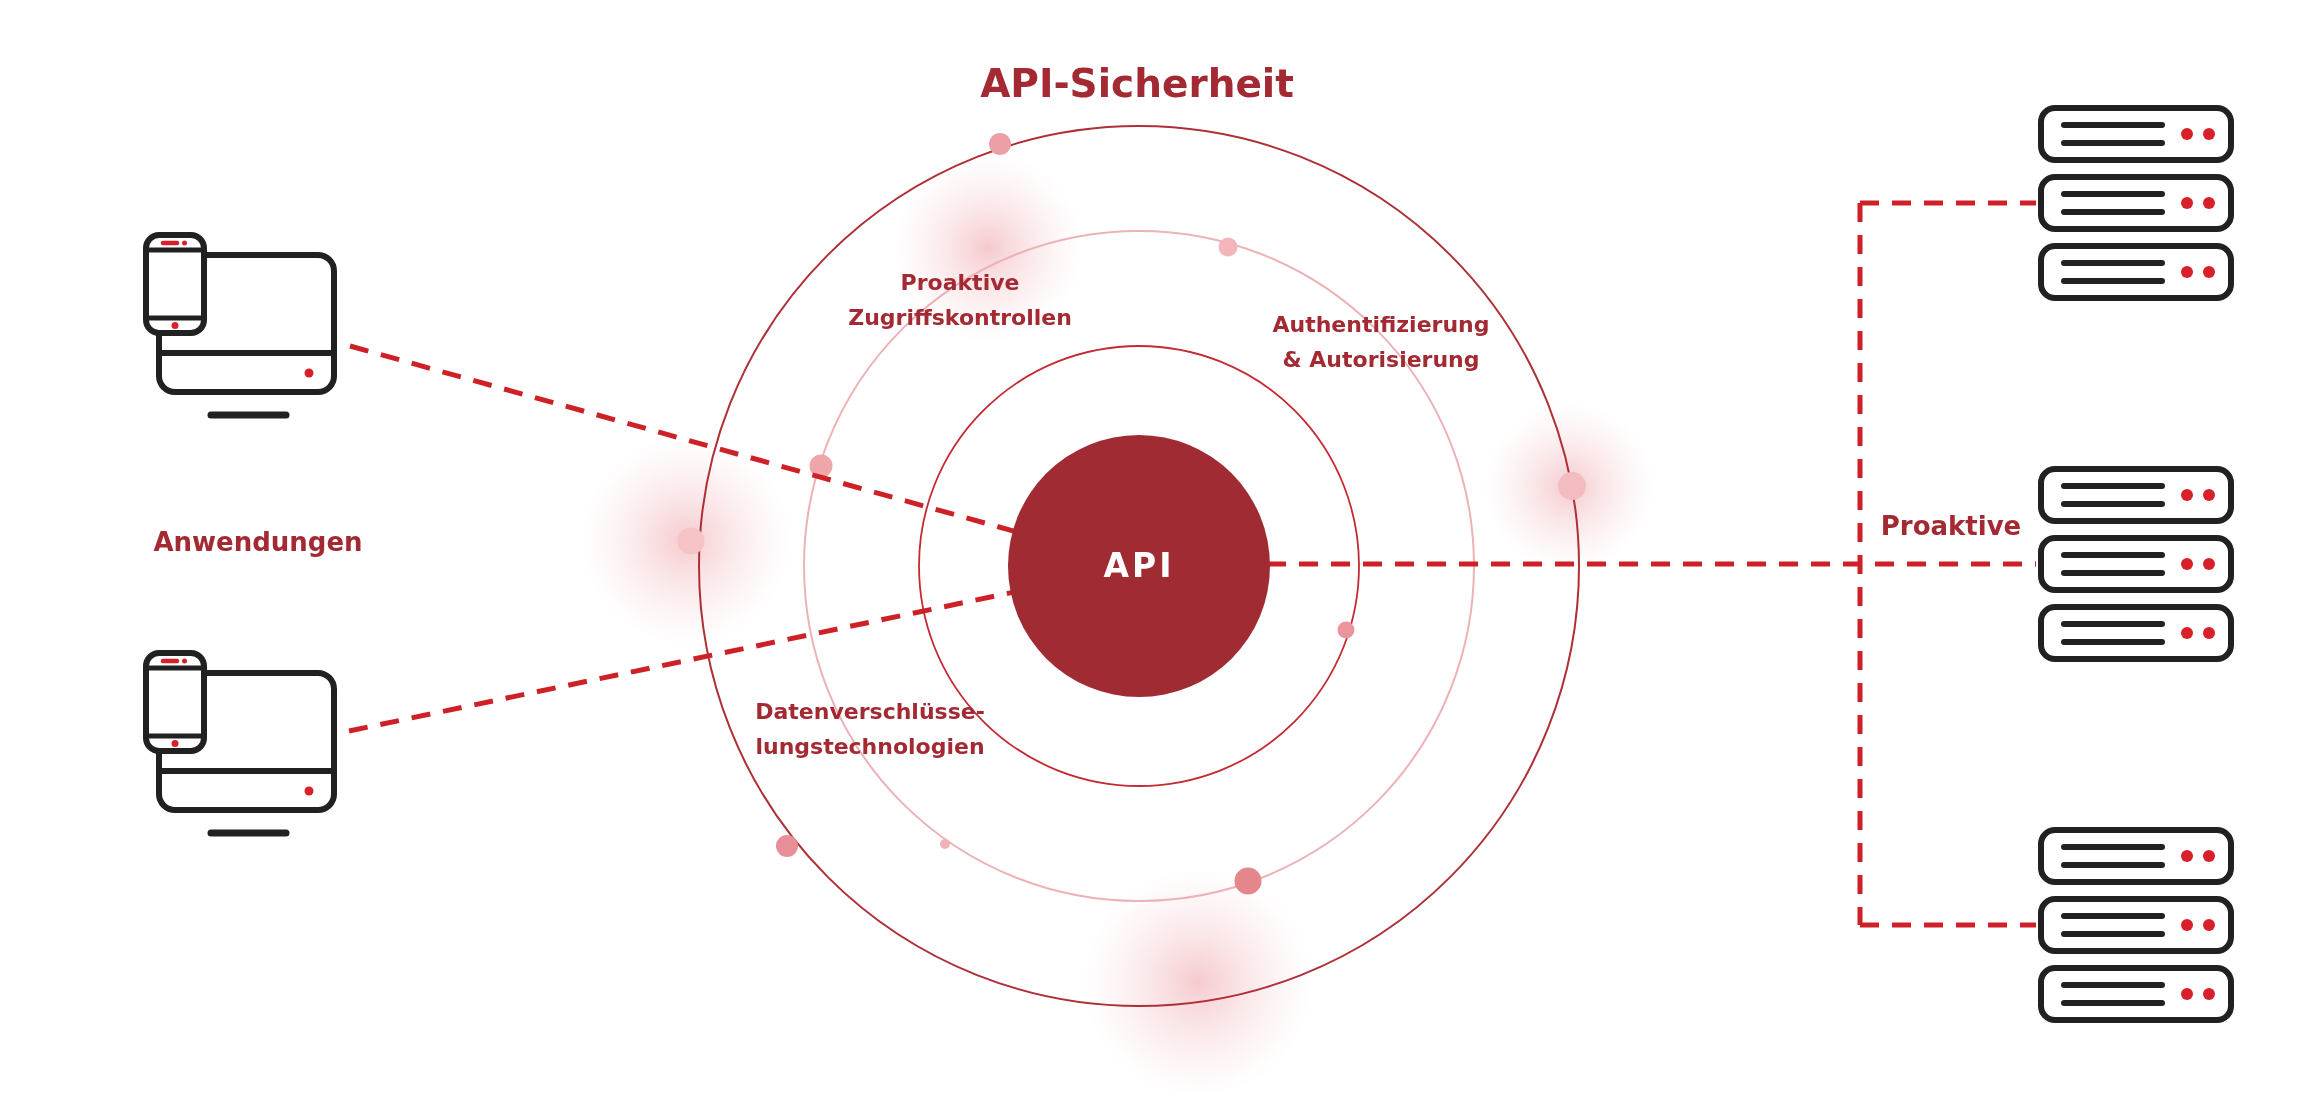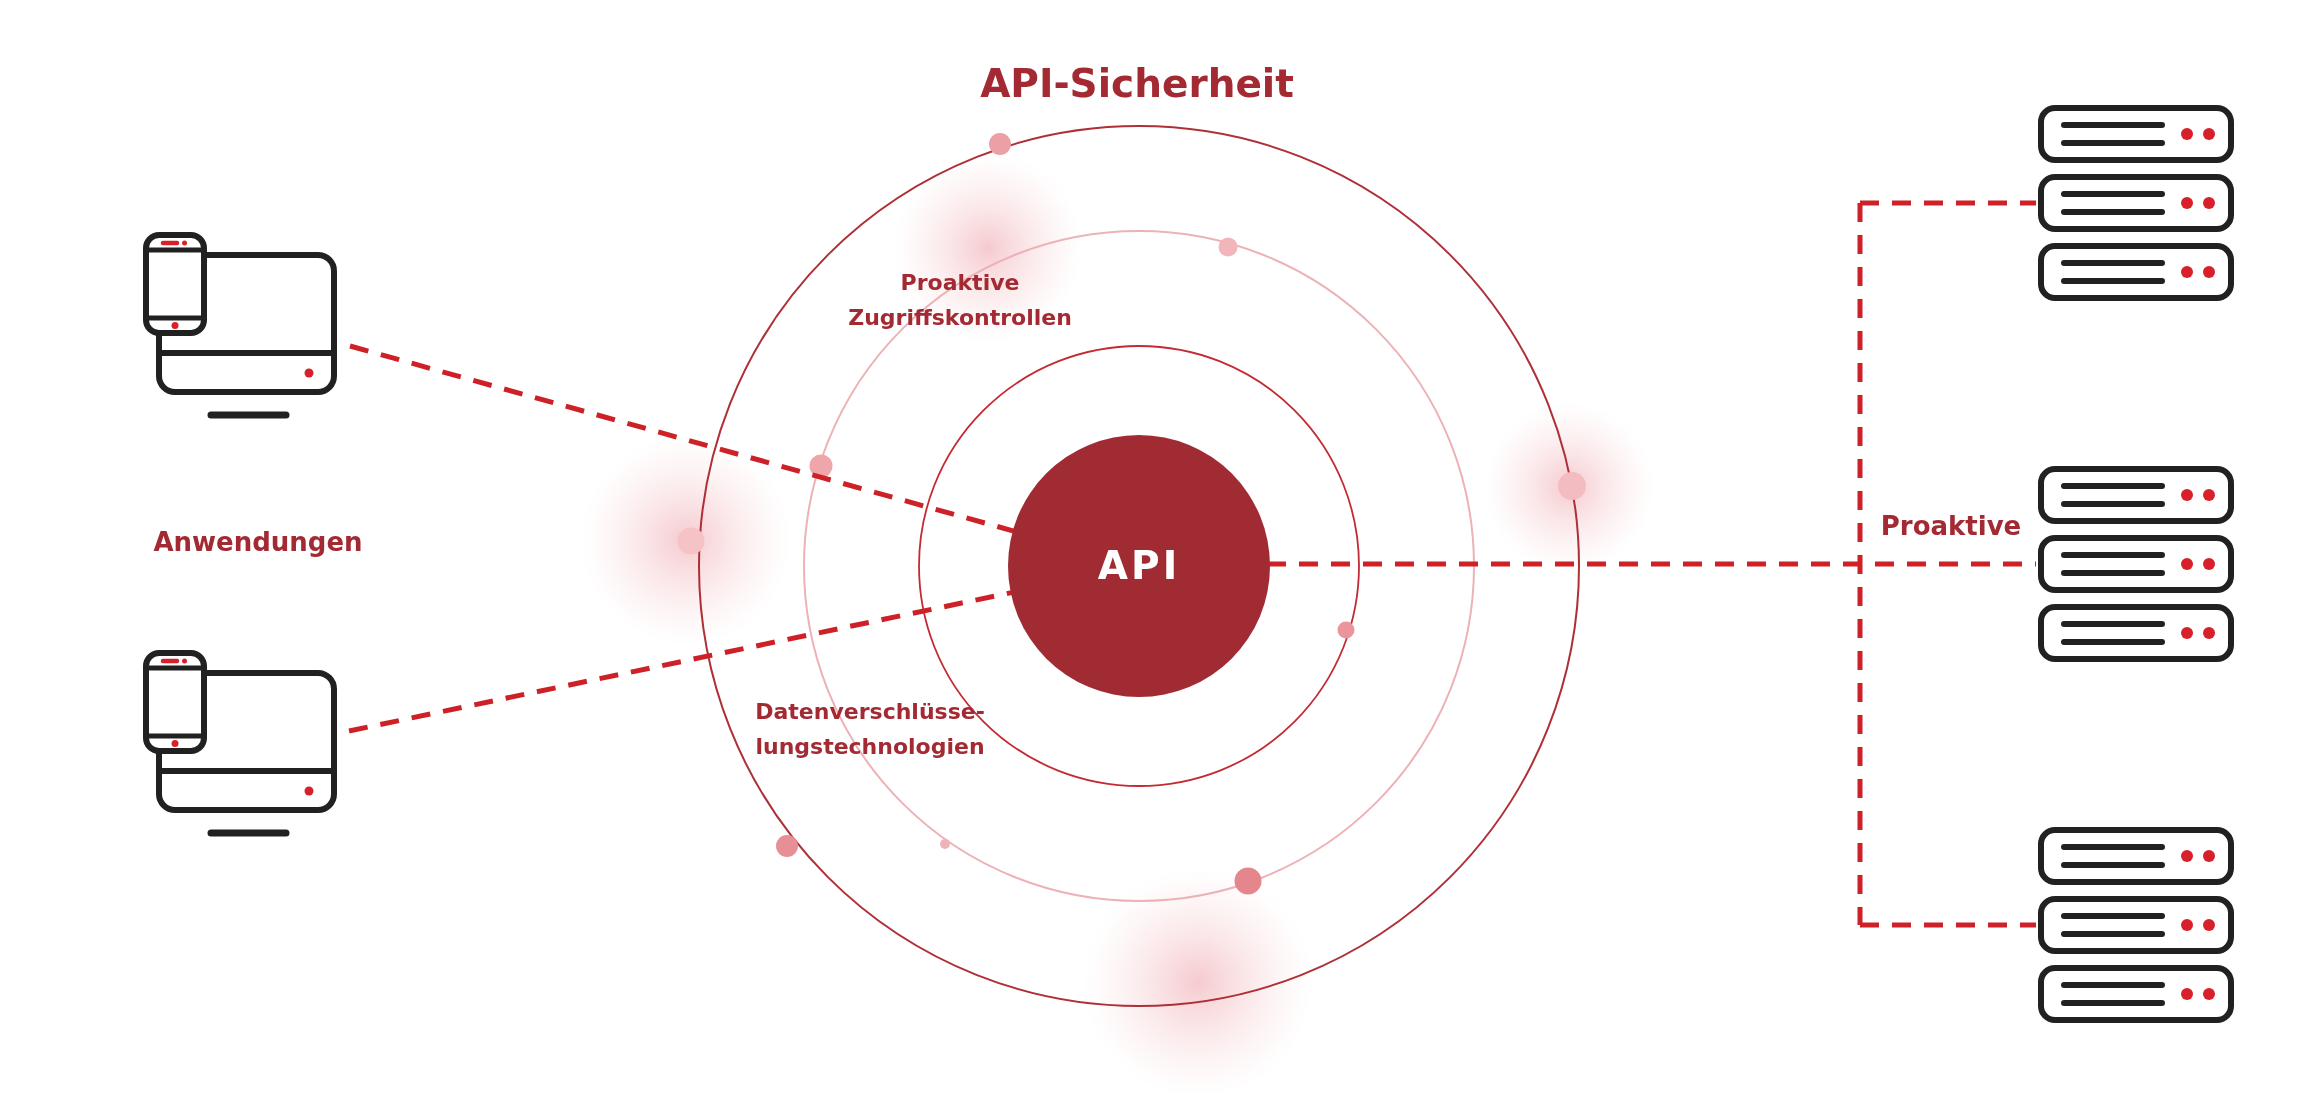--- a/index.html
+++ b/index.html
@@ -12,21 +12,21 @@
   .diagram-svg{position:absolute;left:0;top:0;}
   .lbl{
     position:absolute;transform:translate(-50%,-50%);
     color:#A32A33;font-weight:700;text-align:center;white-space:pre-line;
     line-height:35px;
   }
   .lbl-title{font-size:39px;line-height:44px;}
   .lbl-ring{font-size:22px;}
   .lbl-side{font-size:26px;}
   .lbl-api{
-    color:#ffffff;font-size:39px;letter-spacing:3px;line-height:40px;
+    color:#ffffff;font-size:33px;letter-spacing:3px;line-height:40px;
   }
 </style>
 </head>
 <body>
 
 <div class="stage">
 
   <svg class="diagram-svg" width="2310" height="1102" viewBox="0 0 2310 1102">
     <defs>
       <radialGradient id="glow">
@@ -115,20 +115,22 @@
     </g>
   </svg>
 
   <div class="lbl lbl-title" style="left:1101px;top:84px;">API-Sicherheit</div>
 
   <div class="lbl lbl-api" style="left:1103px;top:566px;">API</div>
 
   <div class="lbl lbl-ring" style="left:924px;top:300px;">Proaktive
 Zugriffskontrollen</div>
 
+  <div class="lbl lbl-ring" style="left:1345px;top:342px;">Authentifizierung
+&amp; Autorisierung</div>
 
   <div class="lbl lbl-ring" style="left:834px;top:729px;">Datenverschlüsse-
 lungstechnologien</div>
 
 
   <div class="lbl lbl-side" style="left:222px;top:542px;">Anwendungen</div>
 
   <div class="lbl lbl-side" style="left:1915px;top:526px;">Proaktive</div>
 </div>
 

